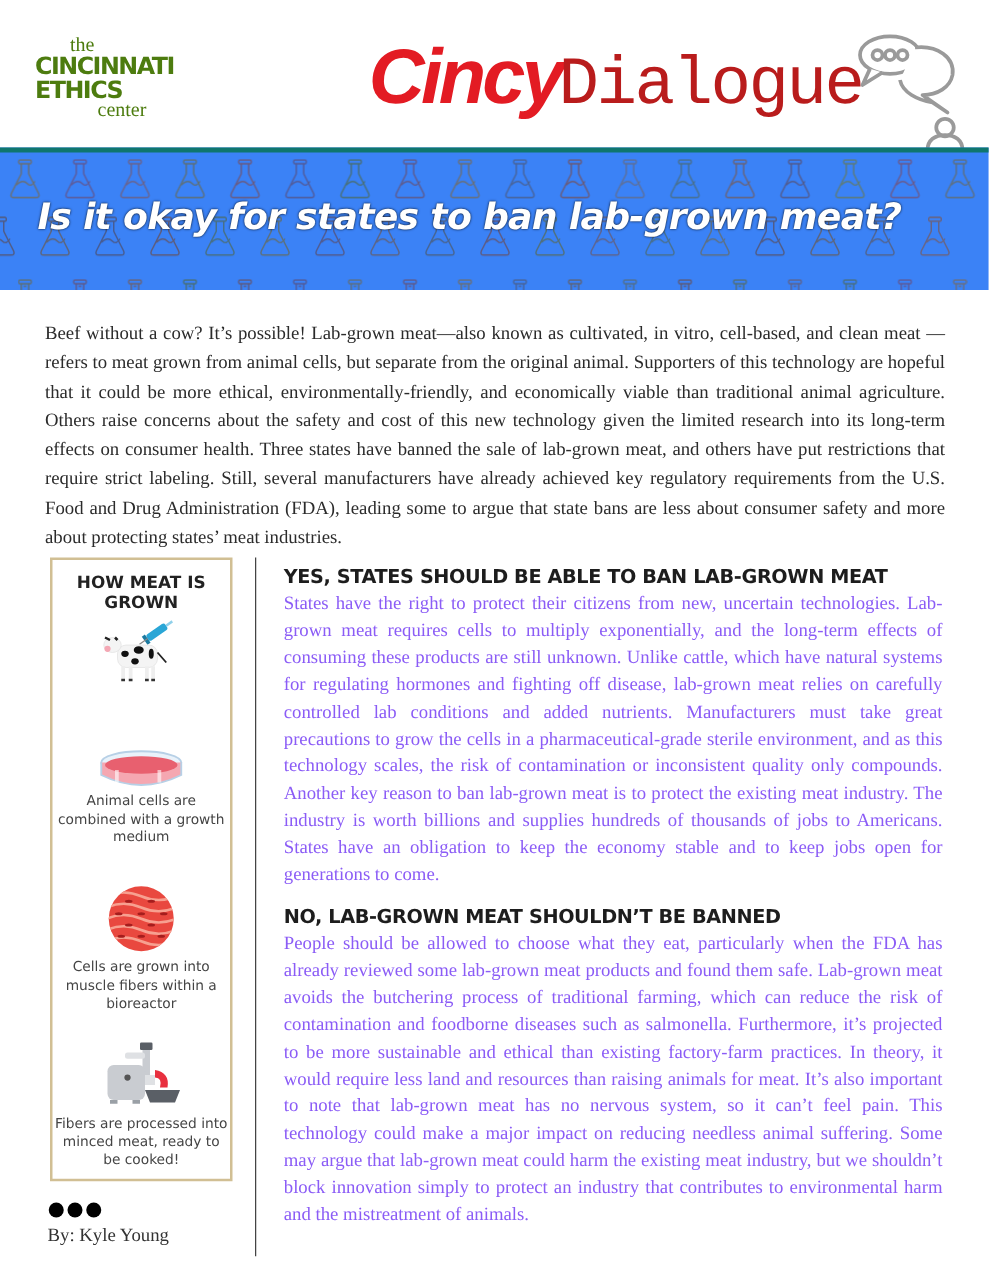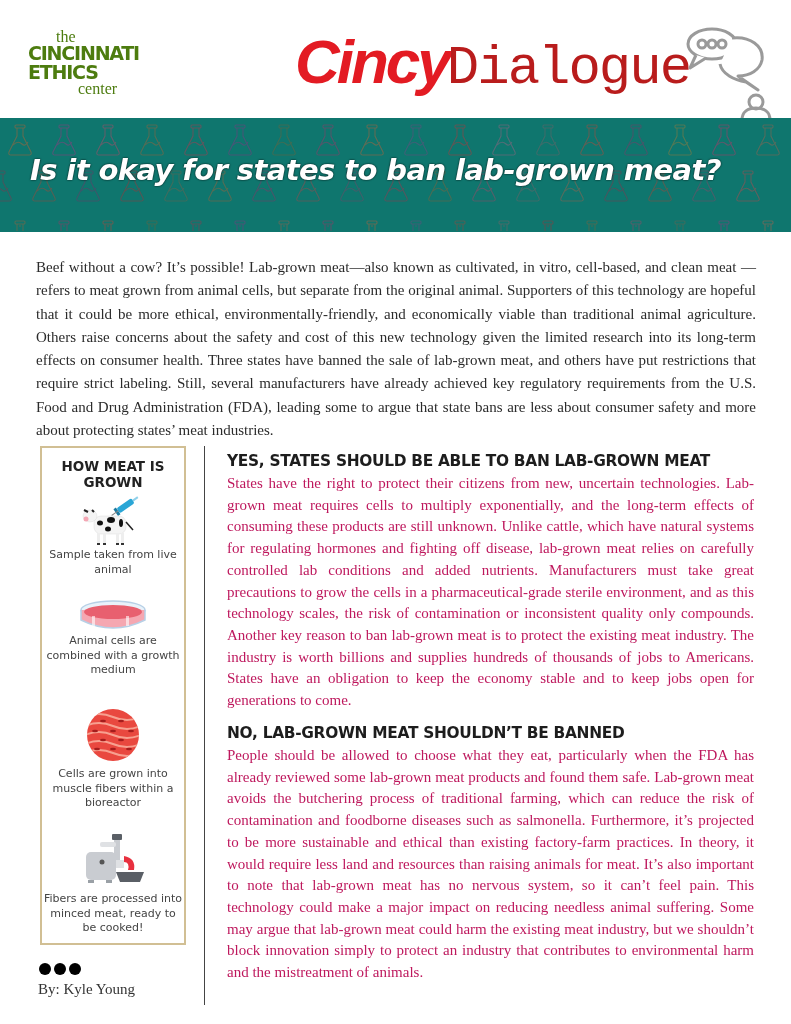--- a/index.html
+++ b/index.html
@@ -11,21 +11,21 @@
   .org-logo .the { display: block; font-family: "Liberation Serif", serif; font-size: 16px; line-height: 14px; margin-left: 28px; }
   .org-logo .big { display: block; font-family: "DejaVu Sans", sans-serif; font-weight: bold; font-size: 19px; line-height: 19px; letter-spacing: -1.2px; }
   .org-logo .center { display: block; font-family: "Liberation Serif", serif; font-size: 16px; line-height: 14px; margin-left: 50px; }
 
   .masthead { position: absolute; left: 295px; top: 22px; height: 80px; white-space: nowrap; }
   .masthead .cincy { font-family: "Liberation Sans", sans-serif; font-weight: bold; font-style: italic; color: #e31b23; font-size: 62px; letter-spacing: -3px; line-height: 80px; margin-top: 17px; }
   .masthead .dialogue { font-family: Liberation Mono, monospace; color: #b91c1c; font-size: 54px; letter-spacing: -2px; line-height: 80px; margin-left: -2px; }
   .chat-icon { position: absolute; left: 684px; top: 24px; width: 90px; height: 96px; }
 
   
-  .banner { position: absolute; left: 0; top: 118px; width: 791px; height: 114px; background: #0f766e; overflow: hidden; border-top: 1px solid #0f766e; }
+  .banner { position: absolute; left: 0; top: 118px; width: 791px; height: 114px; background: #3b82f6; overflow: hidden; border-top: 4px solid #0f766e; }
   .banner svg.flasks { position: absolute; left: 0; top: 0; }
   .banner .title { position: absolute; left: 30px; top: 34px; font-family: "DejaVu Sans", sans-serif; font-weight: bold; font-style: italic; color: #ffffff; font-size: 29px; letter-spacing: -0.6px; white-space: nowrap; text-shadow: 0 0 2px #000; }
 
   
   .intro { position: absolute; left: 36px; top: 243px; width: 720px; font-size: 15px; line-height: 23.3px; text-align: justify; color: #2b2b2b; margin-top: 13px; }
 
   
   .howbox { position: absolute; left: 40px; top: 446px; width: 146px; height: 499px; border: 2px solid #d1bf94; font-family: "DejaVu Sans", sans-serif; text-align: center; color: #333; }
   .howbox .hb-title { margin-top: 10px; font-weight: bold; font-size: 13.5px; line-height: 16px; color: #222; }
   .step { position: absolute; left: 0; width: 142px; text-align: center; }
@@ -33,21 +33,21 @@
   .step svg { display: block; margin: 0 auto; }
 
   .dots { position: absolute; left: 39px; top: 961px; }
   .dots span { display: inline-block; width: 12px; height: 12px; background: #000; border-radius: 50%; margin-right: 3px; }
   .byline { position: absolute; left: 38px; top: 981px; font-size: 15px; color: #333; }
 
   .divider { position: absolute; left: 204px; top: 446px; width: 1px; height: 559px; background: #444; }
 
   
   .section-h { position: absolute; left: 227px; font-family: "DejaVu Sans", sans-serif; font-weight: bold; font-size: 15.4px; color: #1d1d1d; letter-spacing: -0.3px; white-space: nowrap; }
-  .section-p { position: absolute; left: 227px; width: 527px; font-size: 15px; line-height: 21.7px; text-align: justify; color: #be185d; }
+  .section-p { position: absolute; left: 227px; width: 527px; font-size: 15px; line-height: 21.7px; text-align: justify; color: #8b5cf6; }
 </style>
 </head>
 <body>
 
 <div class="org-logo">
   <span class="the">the</span>
   <span class="big">CINCINNATI</span>
   <span class="big">ETHICS</span>
   <span class="center">center</span>
 </div>
@@ -276,21 +276,20 @@
       <path d="M48 30 L55 38" stroke="#222" stroke-width="1.5"></path>
       <rect x="19" y="41" width="3" height="10" fill="#eee"></rect>
       <rect x="25" y="41" width="3" height="10" fill="#eee"></rect>
       <rect x="38" y="41" width="3" height="10" fill="#eee"></rect>
       <rect x="43" y="41" width="3" height="10" fill="#eee"></rect>
       <rect x="19" y="51" width="3" height="2" fill="#333"></rect>
       <rect x="25" y="51" width="3" height="2" fill="#333"></rect>
       <rect x="38" y="51" width="3" height="2" fill="#333"></rect>
       <rect x="43" y="51" width="3" height="2" fill="#333"></rect>
     </svg>
-    <div class="cap">Sample taken from live animal</div>
   </div>
 
   <div class="step" style="top:150px">
     <svg width="70" height="36" viewBox="0 0 70 36">
       <ellipse cx="35" cy="12" rx="32" ry="9" fill="#e9f2fa" stroke="#b7d0e6" stroke-width="1.5"></ellipse>
       <path d="M3 12 L3 22 Q35 38 67 22 L67 12" fill="#f5a7b1" stroke="#b7d0e6" stroke-width="1.5"></path>
       <ellipse cx="35" cy="14" rx="29" ry="7" fill="#e8606f"></ellipse>
       <rect x="14" y="18" width="3" height="10" fill="#ffffff" opacity="0.6"></rect>
       <rect x="48" y="18" width="3" height="10" fill="#ffffff" opacity="0.6"></rect>
     </svg>

